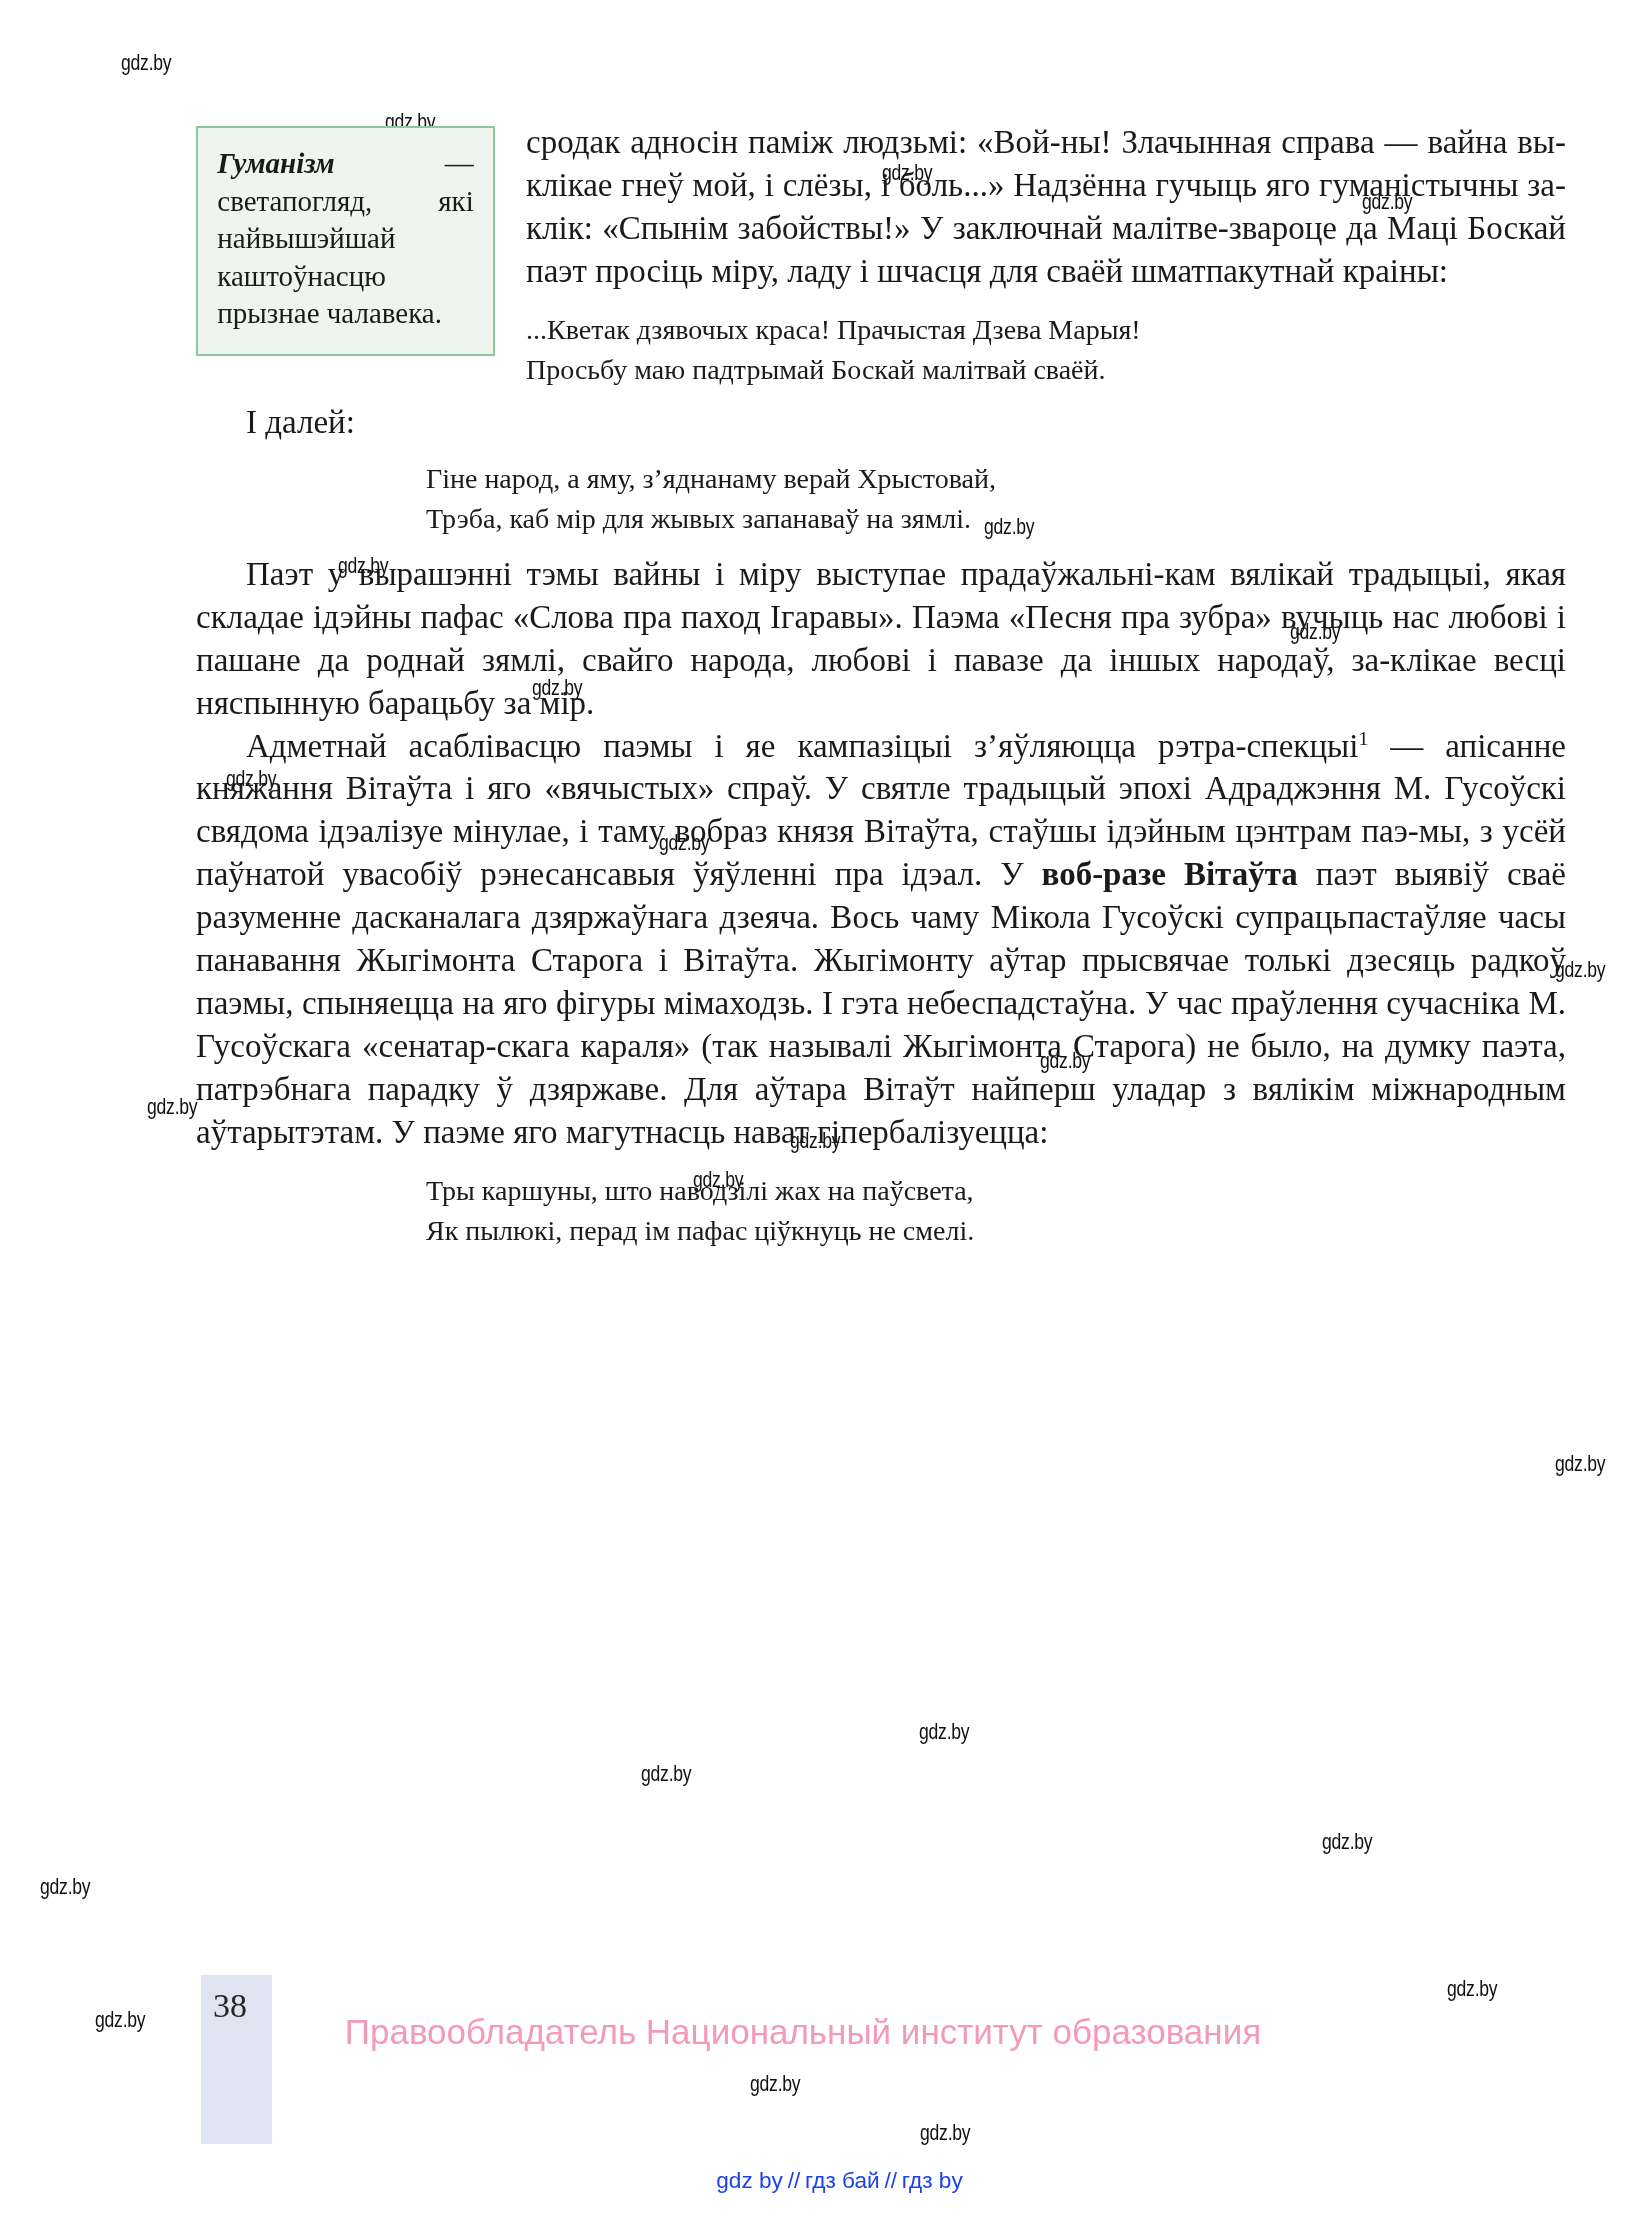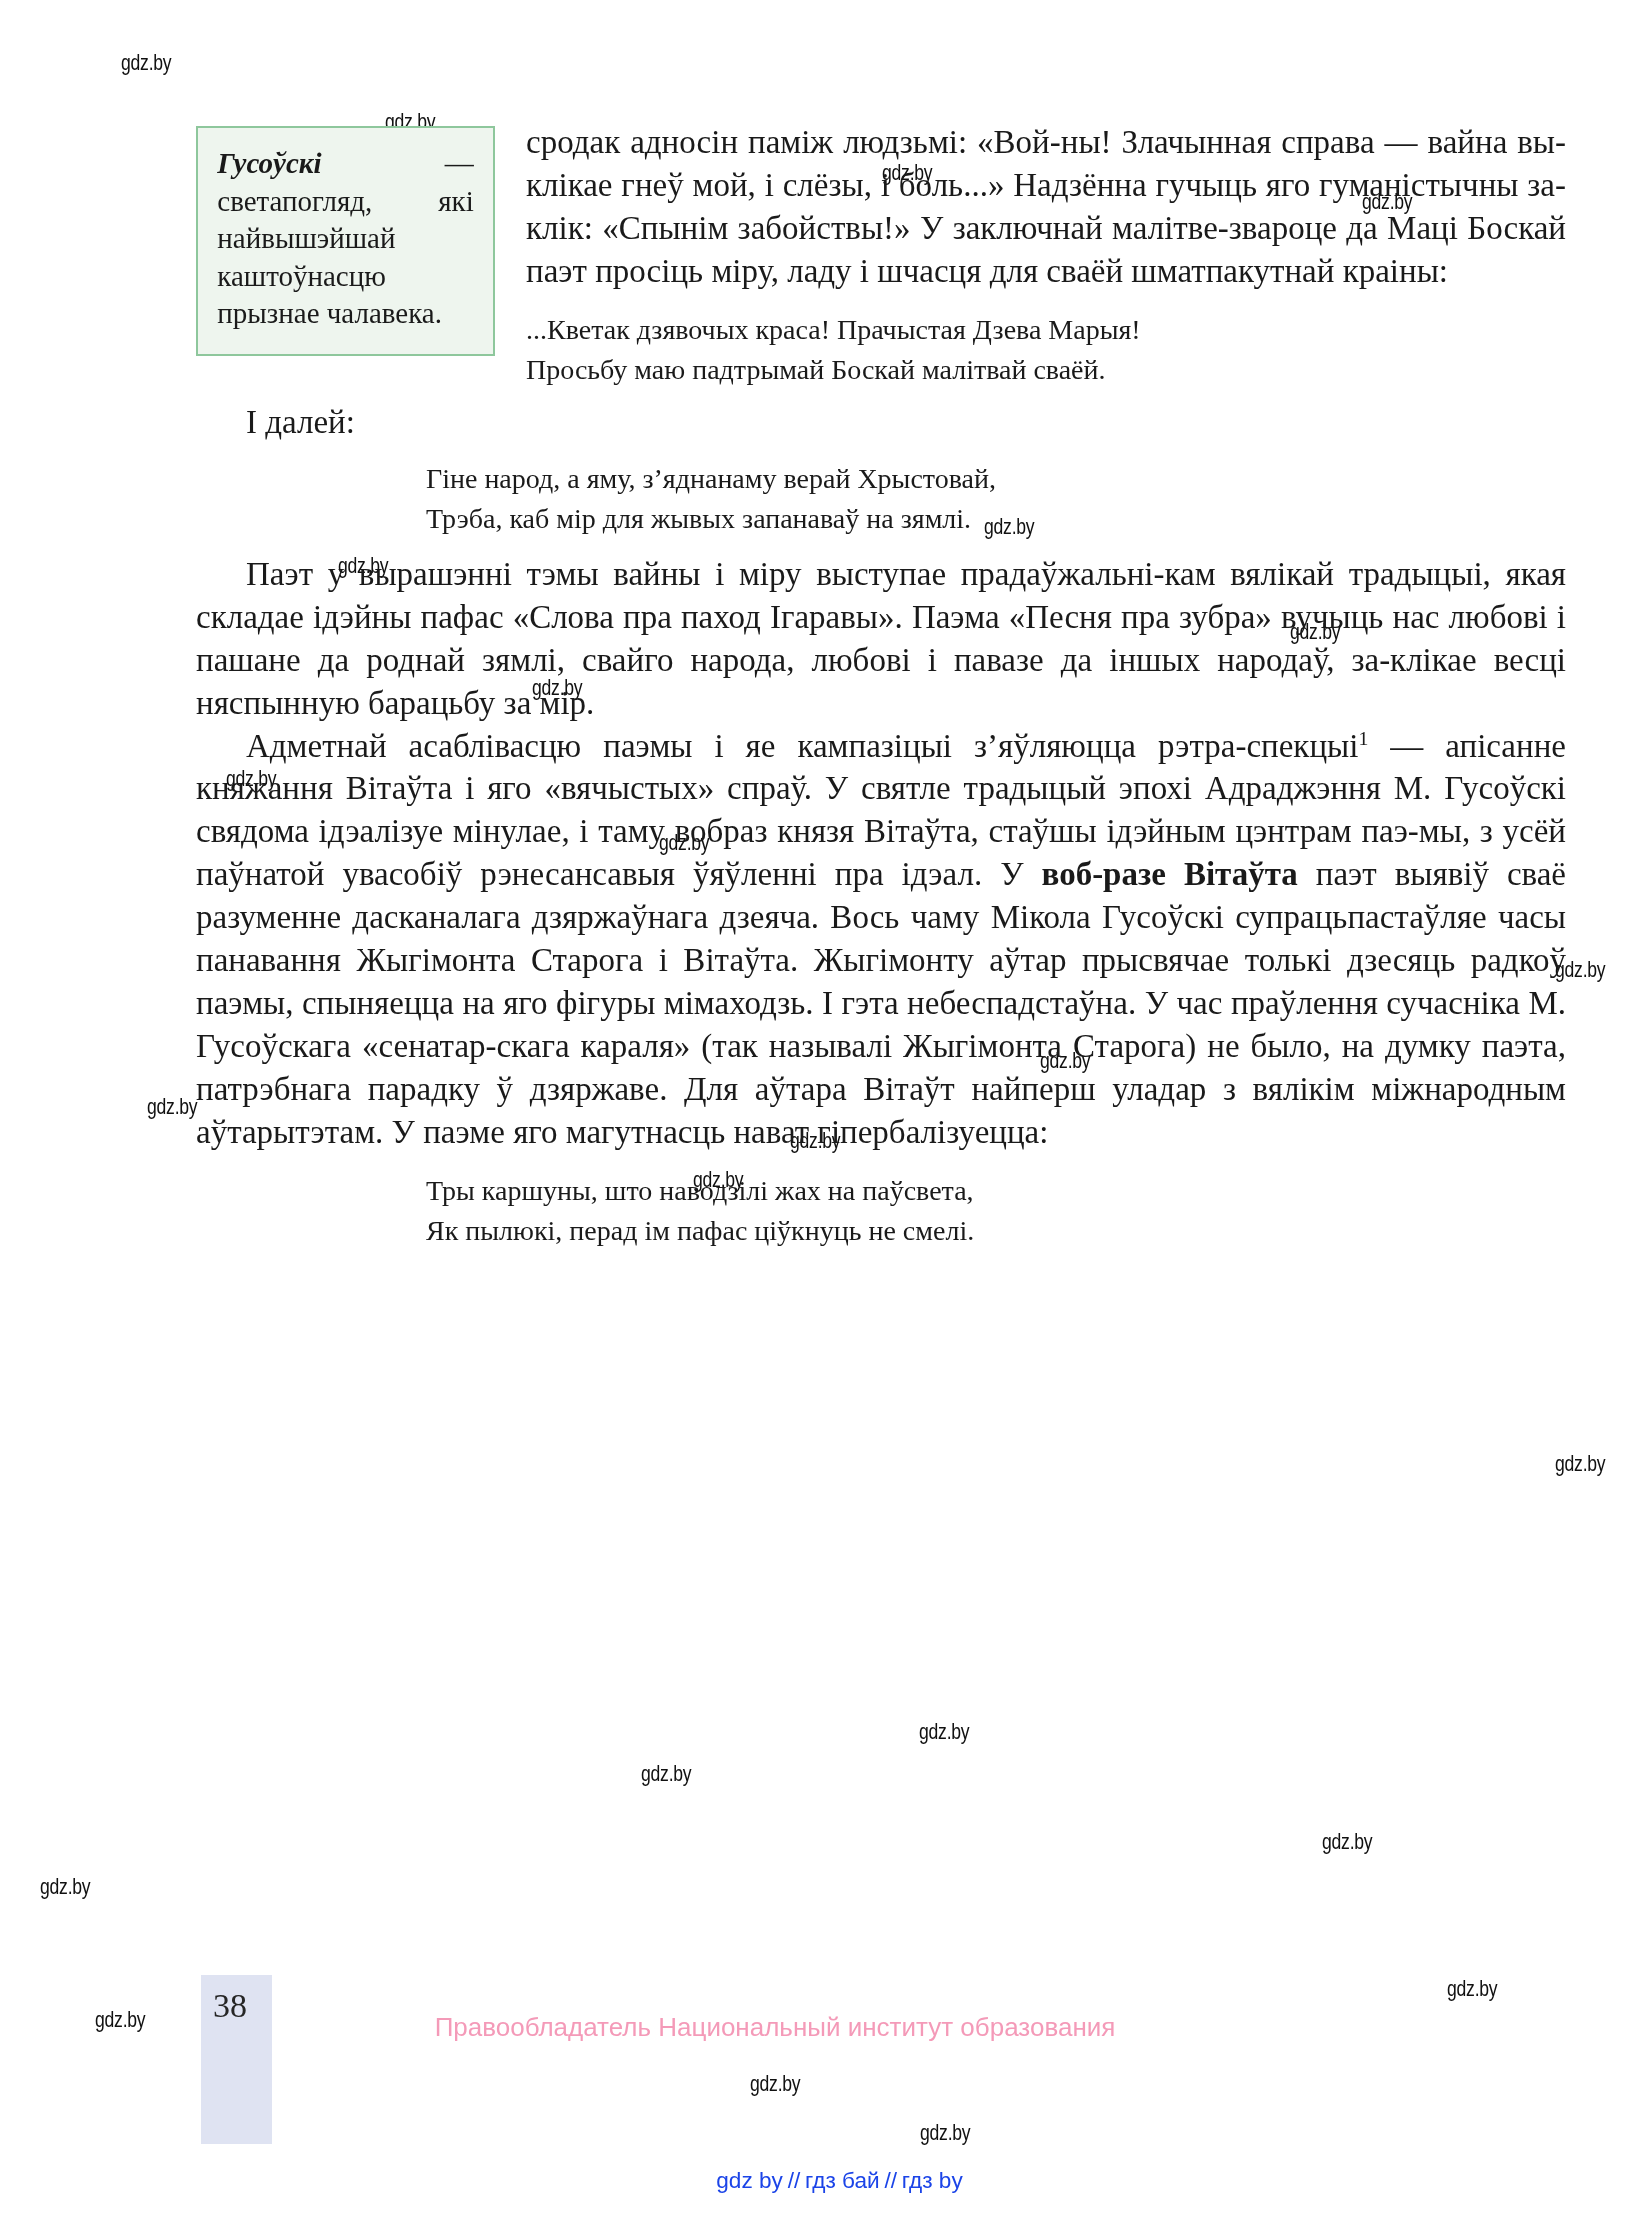--- a/index.html
+++ b/index.html
@@ -144,23 +144,24 @@
     color: #262626;
   }
 
   
   .copyright {
     position: absolute;
     left: 0; top: 2012px;
     width: 1550px;
     text-align: center;
     font-family: "Liberation Sans", sans-serif;
-    font-size: 26px;
+    font-size: 35px;
     color: #f49ab8;
     white-space: nowrap;
+    padding-left: 28px;
   }
 
   
   .bottom-bar {
     position: absolute;
     left: 16px; top: 2168px;
     width: 1647px;
     text-align: center;
     font-family: "Liberation Sans", sans-serif;
     font-size: 22.6px;
@@ -198,21 +199,21 @@
       <div class="wm" style="left: 40px; top: 1874px;">gdz.by</div>
       <div class="wm" style="left: 1447px; top: 1976px;">gdz.by</div>
       <div class="wm" style="left: 95px; top: 2007px;">gdz.by</div>
       <div class="wm" style="left: 750px; top: 2071px;">gdz.by</div>
       <div class="wm" style="left: 920px; top: 2120px;">gdz.by</div>
     </div>
 
   <div class="content">
 
     <div class="defbox">
-      <span class="term">Гусоўскі</span><span> — </span><span>светапогляд, які найвышэйшай каштоўнасцю прызнае чалавека.</span>
+      <span class="term">Гуманізм</span><span> — </span><span>светапогляд, які найвышэйшай каштоўнасцю прызнае чалавека.</span>
     </div>
 
     <p class="para">сродак адносін паміж людзьмі: «Вой-ны! Злачынная справа — вайна вы-клікае гнеў мой, і слёзы, і боль...» Надзённа гучыць яго гуманістычны за-клік: «Спынім забойствы!» У заключнай малітве-звароце да Маці Боскай паэт просіць міру, ладу і шчасця для сваёй шматпакутнай краіны:</p>
 
     <div class="verse">
       <span class="line">...Кветак дзявочых краса! Прачыстая Дзева Марыя!</span>
       <span class="line">Просьбу маю падтрымай Боскай малітвай сваёй.</span>
     </div>
 
     <p class="lead">І далей:</p>

